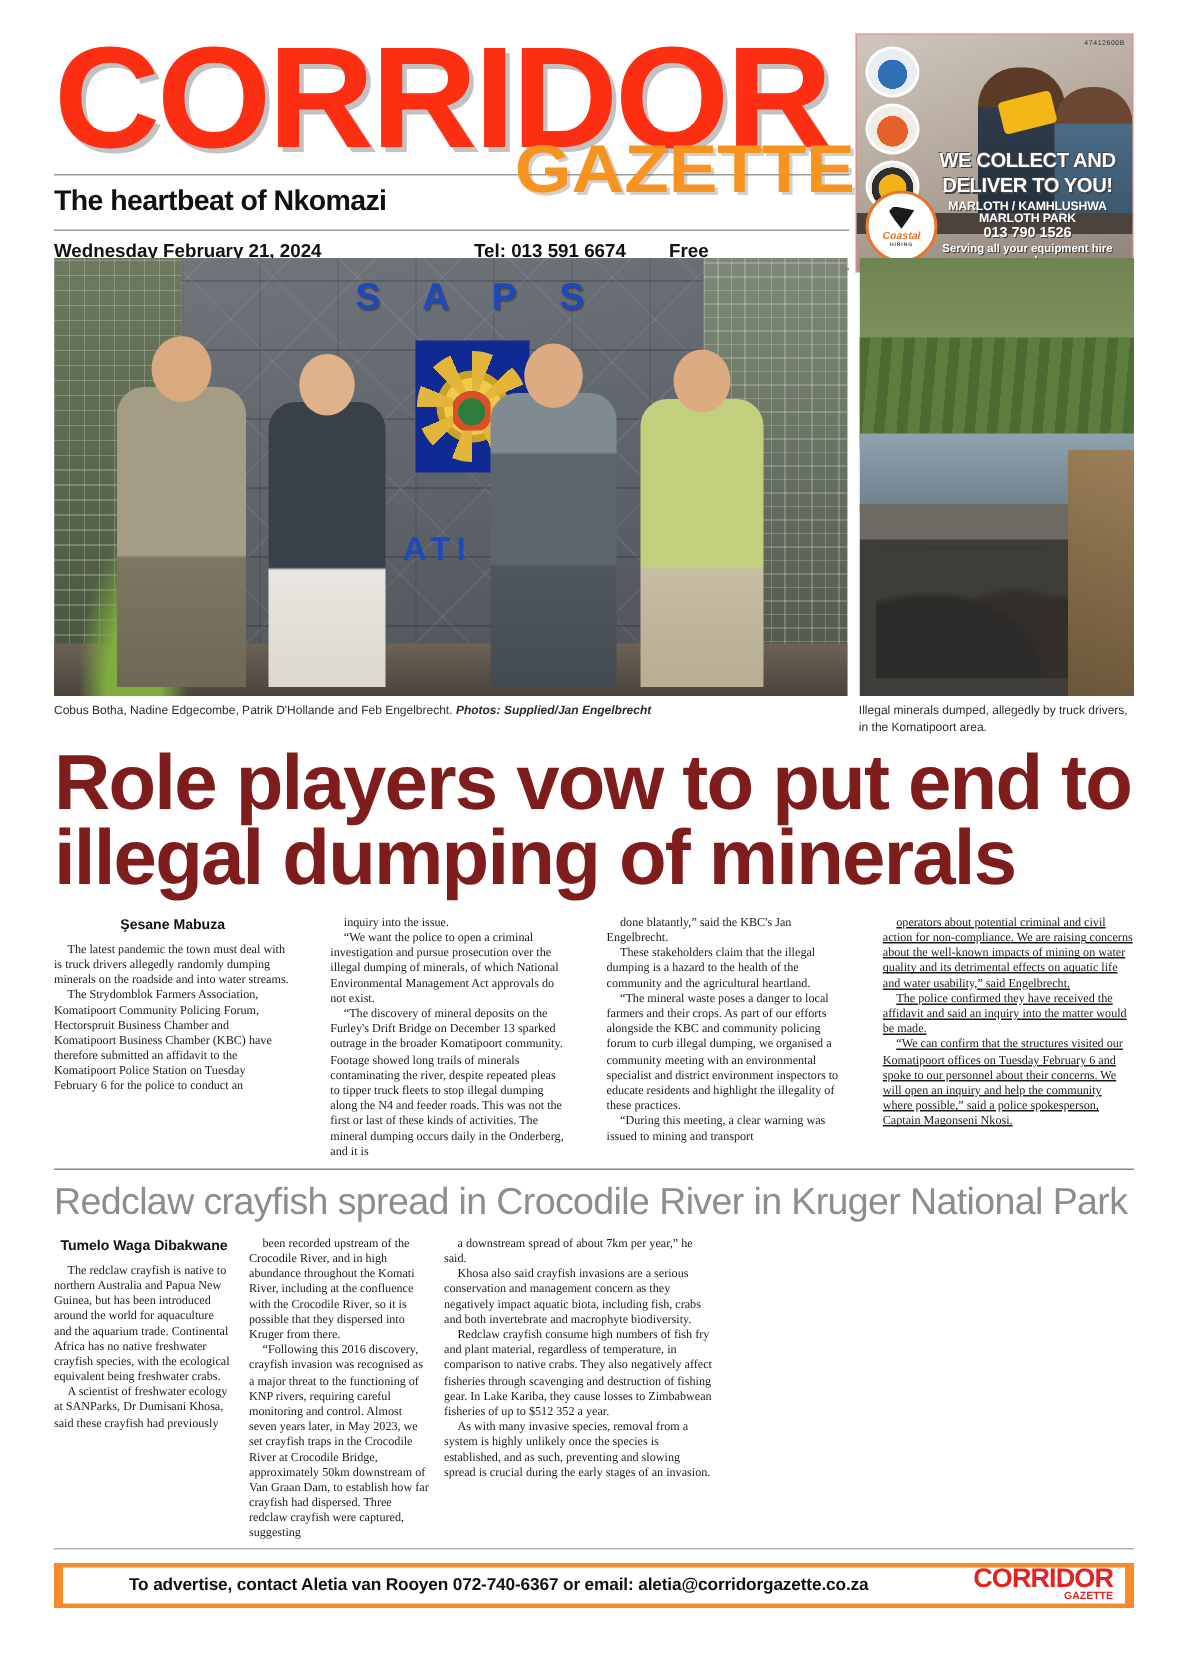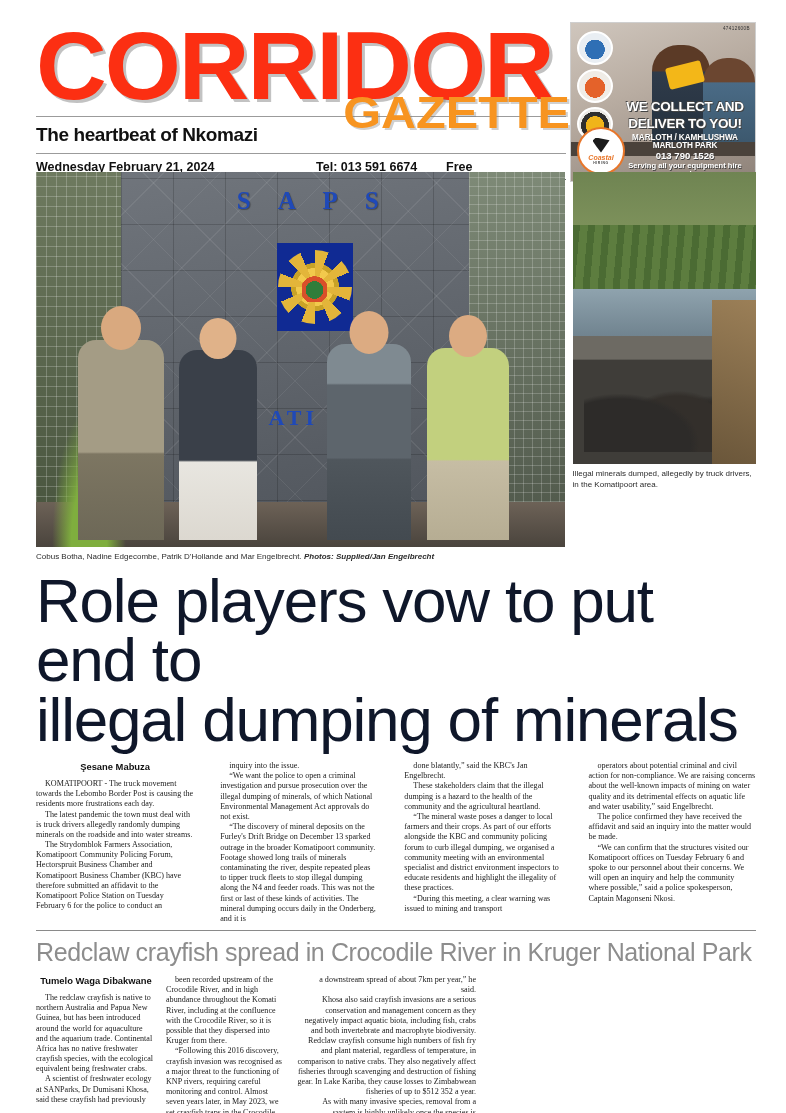--- a/index.html
+++ b/index.html
@@ -172,24 +172,23 @@
   
   .photo-row {
     display: flex;
     gap: 8px;
     padding: 4px 30px 0 36px;
   }
   .photo-main { width: 536px; }
   .photo-side { width: 186px; }
 
   .img-saps {
-    width: 100%; height: 375px;
+    width: 100%; height: 292px;
     position: relative; overflow: hidden;
     background: #eab308;
-    font-family: Liberation Serif, serif;
   }
   .saps-wall {
     position: absolute; left: 16%; top: 0; width: 66%; height: 100%;
     background:
       repeating-linear-gradient(90deg, rgba(0,0,0,.17) 0 1px, transparent 1px 52px),
       repeating-linear-gradient(0deg, rgba(0,0,0,.17) 0 1px, transparent 1px 46px),
       linear-gradient(170deg,#70757c,#4e535a);
   }
   .saps-wall:after {
     content: ""; position: absolute; inset: 0;
@@ -295,46 +294,46 @@
 
   .caption {
     font-size: 8px; color: #2b2b2b;
     padding: 5px 0 0 0; line-height: 1.32;
   }
   .caption b { font-style: italic; }
 
   
   .headline-wrap { padding: 8px 30px 0 36px; }
   .headline {
-    font-weight: normal;
-    font-size: 62px;
+    font-weight: bold;
+    font-size: 52px;
     line-height: 0.96;
     letter-spacing: -1.2px;
-    color: #0f172a;
+    color: #7f1d1d;
     transform: scaleX(1.0);
   }
   .headline .l2 { display: block; }
 
   
   .art-cols {
     display: flex;
     padding: 12px 30px 0 36px;
     gap: 16px;
   }
   .col {
     width: 180px;
     padding-right: 10px;
     font-family: "Liberation Serif", serif;
     font-size: 8.1px;
     line-height: 1.26;
     color: #1a1a1a;
     text-align: left;
     hyphens: auto;
   }
-  .col:last-child { padding-right: 0; }
+  .col:last-child { padding-right: 0; text-decoration: underline; }
   .byline {
     font-family: "Liberation Sans", sans-serif;
     font-weight: bold;
     font-size: 9.4px;
     text-align: center;
     color: #111;
     margin-bottom: 6px;
   }
   .col p { text-indent: 9px; margin: 0; }
   .rule-after-art {
@@ -393,21 +392,21 @@
   }
   .art2-cols { display: flex; flex: 1; }
   .col2 {
     width: 130px;
     padding-right: 10px;
     font-family: "Liberation Serif", serif;
     font-size: 8.1px;
     line-height: 1.26;
     color: #1a1a1a;
   }
-  .col2:last-child { padding-right: 0; width: 180px; text-align: right; }
+  .col2:last-child { padding-right: 0; width: 180px; }
   .col2 p { text-indent: 9px; margin: 0; }
   .rule-bottom {
     margin: 4px 30px 0 36px;
     border-top: 1.2px solid #b4b4b4;
   }
 
   
   .footer {
     margin: 9px 30px 0 36px;
     height: 30px;
@@ -510,21 +509,21 @@
         <div class="person p2">
             <div class="p-head"></div>
           </div>
         <div class="person p3">
             <div class="p-head"></div>
           </div>
         <div class="person p4">
             <div class="p-head"></div>
           </div>
       </div>
-      <div class="caption"><span>Cobus Botha, Nadine Edgecombe, Patrik D'Hollande and Mar Engelbrecht. </span><b>Photos: Supplied/Jan Engelbrecht</b></div>
+      <div class="caption"><span>Cobus Botha, Nadine Edgecombe, Patrik D'Hollande and Feb Engelbrecht. </span><b>Photos: Supplied/Jan Engelbrecht</b></div>
     </div>
 
     <div class="photo-side">
       <div class="img-dump">
         <div class="dump-sky"></div>
         <div class="dump-bush"></div>
         <div class="dump-water"></div>
         <div class="dump-road"></div>
         <div class="dump-pile"></div>
         <div class="dump-edge"></div>
@@ -536,21 +535,20 @@
   <div class="headline-wrap">
     <div class="headline">
       <span class="l1">Role players vow to put end to</span>
       <span class="l2">illegal dumping of minerals</span>
     </div>
   </div>
 
   <div class="art-cols">
     <div class="col">
       <div class="byline">Şesane Mabuza</div>
-      <p>KOMATIPOORT - The truck movement towards the Lebombo Border Post is causing the residents more frustrations each day.</p>
       <p>The latest pandemic the town must deal with is truck drivers allegedly randomly dumping minerals on the roadside and into water streams.</p>
       <p>The Strydomblok Farmers Association, Komatipoort Community Policing Forum, Hectorspruit Business Chamber and Komatipoort Business Chamber (KBC) have therefore submitted an affidavit to the Komatipoort Police Station on Tuesday February 6 for the police to conduct an</p>
     </div>
     <div class="col">
       <p>inquiry into the issue.</p>
       <p>“We want the police to open a criminal investigation and pursue prosecution over the illegal dumping of minerals, of which National Environmental Management Act approvals do not exist.</p>
       <p>“The discovery of mineral deposits on the Furley's Drift Bridge on December 13 sparked outrage in the broader Komatipoort community. Footage showed long trails of minerals contaminating the river, despite repeated pleas to tipper truck fleets to stop illegal dumping along the N4 and feeder roads. This was not the first or last of these kinds of activities. The mineral dumping occurs daily in the Onderberg, and it is</p>
     </div>
     <div class="col">
       <p>done blatantly,” said the KBC's Jan Engelbrecht.</p>
@@ -585,19 +583,22 @@
         <p>Khosa also said crayfish invasions are a serious conservation and management concern as they negatively impact aquatic biota, including fish, crabs and both invertebrate and macrophyte biodiversity.</p>
         <p>Redclaw crayfish consume high numbers of fish fry and plant material, regardless of temperature, in comparison to native crabs. They also negatively affect fisheries through scavenging and destruction of fishing gear. In Lake Kariba, they cause losses to Zimbabwean fisheries of up to $512 352 a year.</p>
         <p>As with many invasive species, removal from a system is highly unlikely once the species is established, and as such, preventing and slowing spread is crucial during the early stages of an invasion.</p>
       </div>
     </div>
   </div>
 
   <div class="rule-bottom"></div>
 
   <div class="footer">
+    <div class="footer-inner">
+      <div class="footer-text">To advertise, contact Aletia van Rooyen 072-740-6367 or email: aletia@corridorgazette.co.za</div>
+    </div>
     <div class="footer-logo">
       <div class="footer-logo-main">CORRIDOR</div>
       <div class="footer-logo-sub">GAZETTE</div>
     </div>
   </div>
 
 </div>
 
 </body></html>

